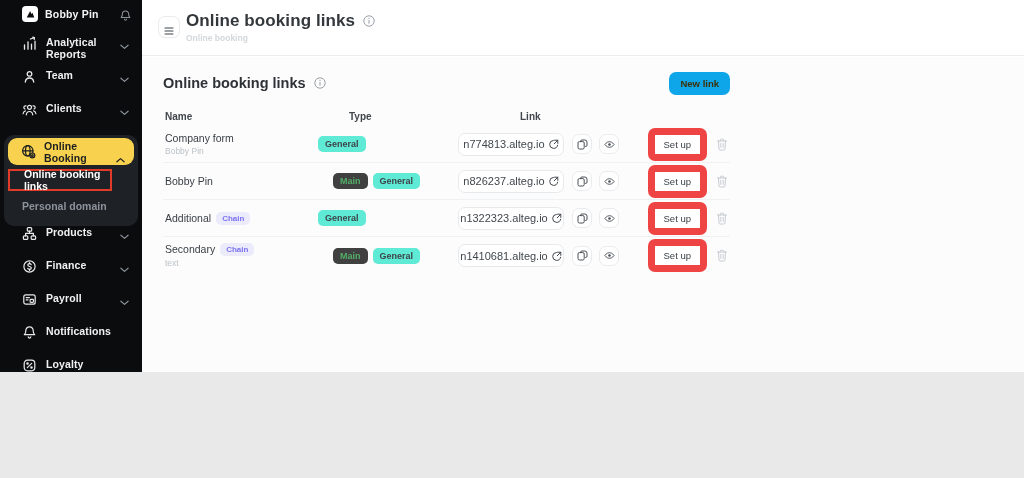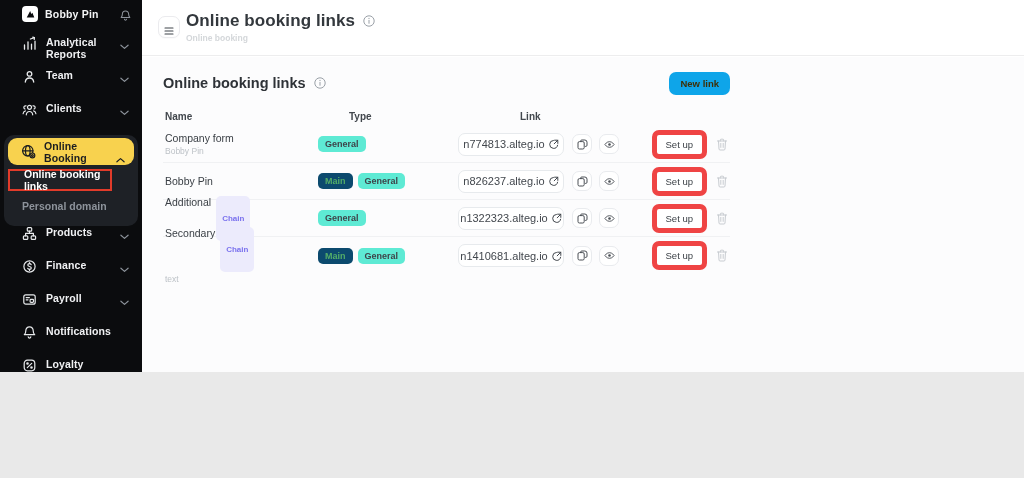--- a/index.html
+++ b/index.html
@@ -51,31 +51,31 @@
   .th-link { }
 
   .trow { display:flex; align-items:center; height:37px; border-bottom:1px solid #f0f1f3; }
   .trow:last-child { border-bottom:none; }
   .cell-name { width:153px; padding-left:2px; }
   .name-line { display:flex; align-items:flex-start; gap:5px; }
   .row-name { font-size:10.5px; color:#3b4046; }
   .row-sub { font-size:8.5px; color:#bdc2c7; margin-top:2px; }
   .cell-type { width:142px; padding-left:2px; display:flex; align-items:center; gap:5px; }
   .badge { display:inline-block; padding:3px 7px; border-radius:5px; font-size:9px; font-weight:bold; }
-  .badge-main { background:#0c4a6e; color:#53ad68; }
+  .badge-main { background:#404040; color:#53ad68;margin-left:15px; }
   .badge-general { background:#5eead4; color:#3e4349; }
-  .badge-chain { padding:18px 6px; border-radius:5px; font-size:8px; font-weight:bold; background:#ecebfc; color:#7a71ee; }
+  .badge-chain { padding:2px 6px; border-radius:5px; font-size:8px; font-weight:bold; background:#ecebfc; color:#7a71ee; }
   .link-pill { width:106px; height:23px; border:1px solid #e7eaed; border-radius:7px; background:#fff; display:flex; align-items:center; justify-content:center; gap:4px; cursor:pointer; }
   .link-text { font-size:11px; color:#42474d; }
   .mini-btn { width:20px; height:20px; border:1px solid #e9ebee; border-radius:7px; background:#fff; display:flex; align-items:center; justify-content:center; cursor:pointer; color:#4a4f55; }
   .mini-btn svg { width:11px; height:11px; display:block; }
   .copy-btn { margin-left:8px; }
   .eye-btn { margin-left:7px; }
   .row-spacer { flex:1; }
-  .setup-btn { border:5px solid #ef4444; border-radius:7px; background:#fff; padding:4px 9px; font-size:9.5px; color:#3b4046; cursor:pointer; font-family:inherit; }
+  .setup-btn { border:7px solid #ef4444; border-radius:7px; background:#fff; padding:4px 9px; font-size:9.5px; color:#3b4046; cursor:pointer; font-family:inherit; }
   .trash-btn { margin-left:9px; width:14px; height:14px; background:none; border:none; color:#c8ccd1; cursor:pointer; padding:0; }
   .trash-btn svg { width:12px; height:13px; display:block; }
   .ext-ico { width:10px; height:10px; color:#42474d; }
   .ext-ico svg { width:10px; height:10px; display:block; }
 </style>
 </head>
 <body>
 
 <div class="screen">
 

